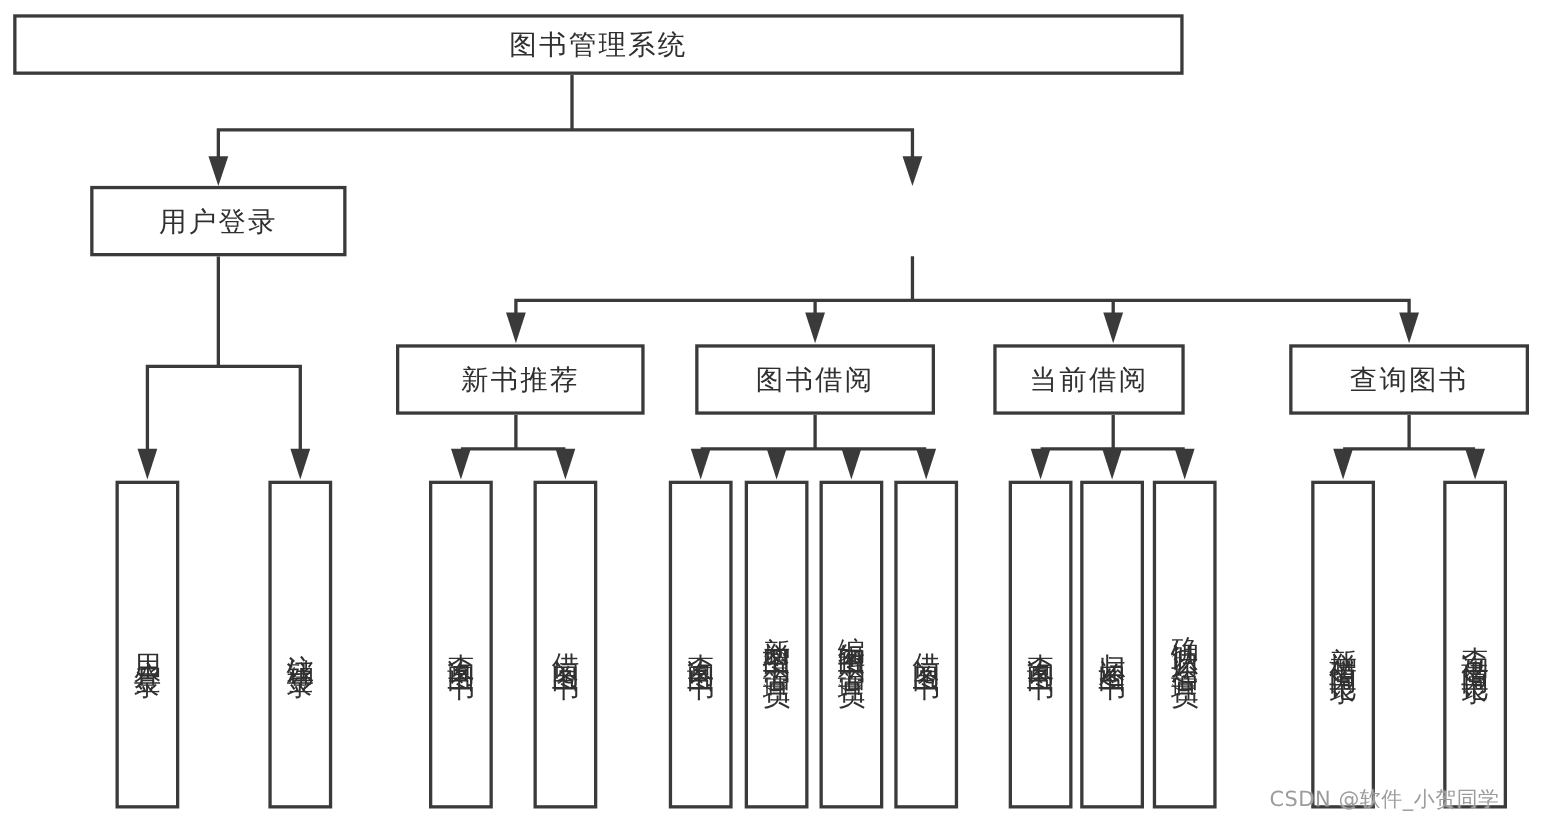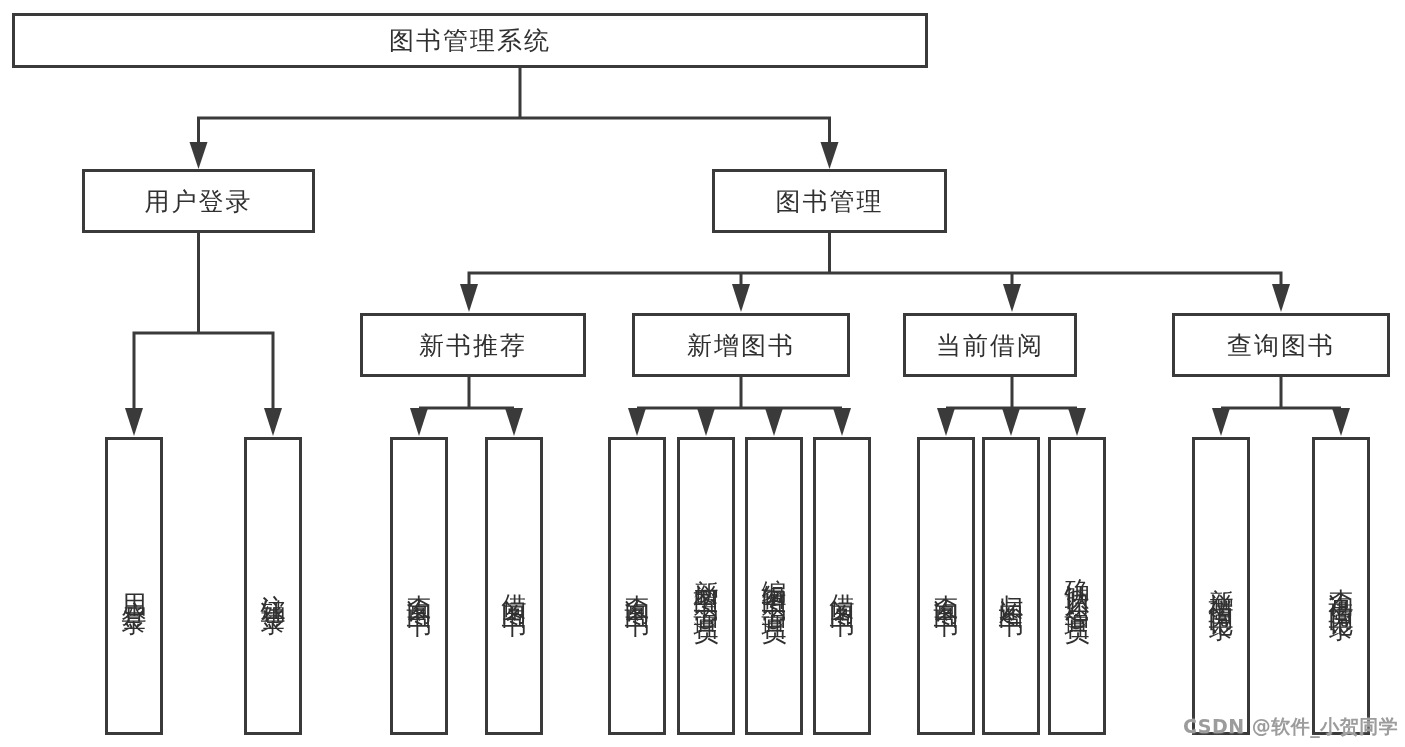--- a/index.html
+++ b/index.html
@@ -24,25 +24,24 @@
   .hbox span{
     font-size:25px;letter-spacing:2px;white-space:nowrap;line-height:1;
   }
   .vbox span{
     writing-mode:vertical-rl;
     font-size:25px;letter-spacing:6px;line-height:1;
     white-space:nowrap;
   }
   .watermark{
     position:absolute;z-index:3;
-    left:1183px;top:714px;
+    left:1154px;top:714px;
     font-size:19px;letter-spacing:0.5px;white-space:nowrap;
     color:var(--wm,#9c9c9c);
     text-shadow:0 0 2px #ffffff;
-    font-weight:bold;
   }
 </style>
 </head>
 <body>
 
 <div class="stage" style="--line: #3a3a3a; --text: #303030; --wm: #9c9c9c; --bg: #ffffff;">
 
   <svg id="connectors" width="1405" height="747" viewBox="0 0 1405 747">
     <path d="M520 68 V118
              M198.5 143 V118 H829.5 V143
@@ -71,36 +70,33 @@
         <polygon points="765,408 783,408 774,436"></polygon>
         <polygon points="833,408 851,408 842,436"></polygon>
         <polygon points="937,408 955,408 946,436"></polygon>
         <polygon points="1002,408 1020,408 1011,436"></polygon>
         <polygon points="1068,408 1086,408 1077,436"></polygon>
         <polygon points="1212,408 1230,408 1221,436"></polygon>
         <polygon points="1332,408 1350,408 1341,436"></polygon>
       </g>
   </svg>
 
-  <div class="box hbox" style="left:12px;top:13px;width:916px;height:55px">
+  <div class="box hbox" style="left:12px;top:13px;width:1064px;height:55px">
     <span>图书管理系统</span>
   </div>
 
   <div class="box hbox" style="left:82px;top:169px;width:233px;height:64px">
     <span>用户登录</span>
   </div>
-  <div class="box hbox" style="left:712px;top:169px;width:235px;height:64px">
-    <span>图书管理</span>
-  </div>
 
   <div class="box hbox" style="left:360px;top:313px;width:226px;height:64px">
     <span>新书推荐</span>
   </div>
   <div class="box hbox" style="left:632px;top:313px;width:218px;height:64px">
-    <span>新增图书</span>
+    <span>图书借阅</span>
   </div>
   <div class="box hbox" style="left:903px;top:313px;width:174px;height:64px">
     <span>当前借阅</span>
   </div>
   <div class="box hbox" style="left:1172px;top:313px;width:218px;height:64px">
     <span>查询图书</span>
   </div>
 
   <div class="box vbox" style="left:105px;top:437px;width:58px;height:298px">
     <span>用户登录</span>

